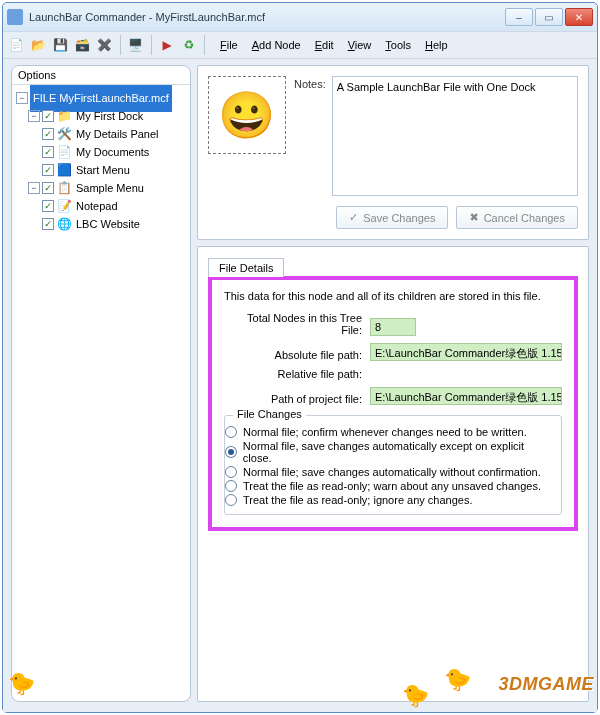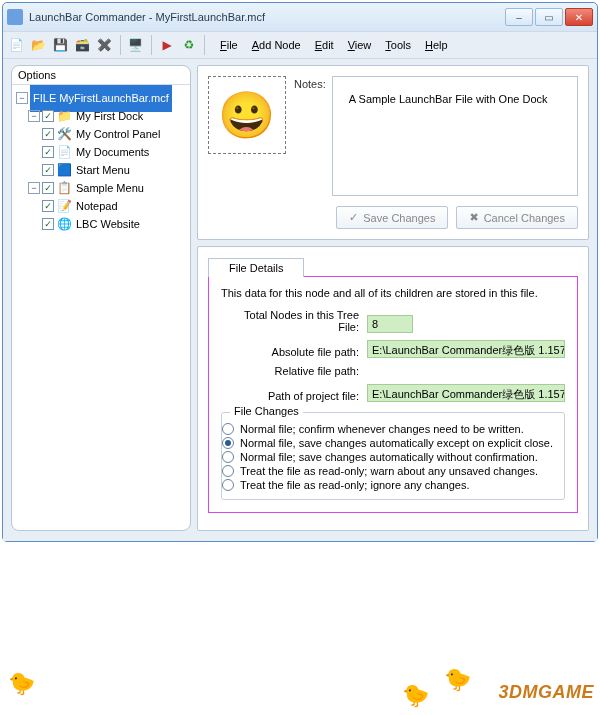--- a/index.html
+++ b/index.html
@@ -1,19 +1,19 @@
 <!DOCTYPE html>
 <html><head>
 <meta charset="utf-8">
 <style>
 * { box-sizing: border-box; margin: 0; padding: 0; font-family: "Segoe UI", Tahoma, sans-serif; font-size: 11px; }
 body { background: #fff; width: 600px; height: 715px; overflow: hidden; position: relative; }
 
 
-.window { width: 596px; height: 540px; margin: 2px; border: 1px solid #5b8cc8; border-radius: 5px; background: #e8eff7; display: flex; flex-direction: column; }
+.window { width: 596px; height: 711px; margin: 2px; border: 1px solid #5b8cc8; border-radius: 5px; background: #e8eff7; display: flex; flex-direction: column; }
 .titlebar { height: 28px; background: linear-gradient(#eaf3fb, #d6e6f6); display: flex; align-items: center; padding: 0 4px; border-top-left-radius: 5px; border-top-right-radius: 5px; }
 .titlebar .appicon { width: 16px; height: 16px; background: #6aa0e0; border-radius: 2px; margin-right: 6px; }
 .titlebar .title { flex: 1; color: #2a3a4a; }
 .winbtns { display: flex; gap: 2px; }
 .winbtn { width: 28px; height: 18px; border: 1px solid #9bb9d8; border-radius: 2px; background: linear-gradient(#f5faff,#d9e8f6); display: flex; align-items: center; justify-content: center; font-size: 10px; color: #3b5876; }
 .winbtn.close { background: linear-gradient(#f08a7a,#d64431); border-color: #b53a2a; color: #fff; }
 
 
 .toolbar { height: 28px; background: #e7eef6; border-top: 1px solid #cfd9e5; border-bottom: 1px solid #cfd9e5; display: flex; align-items: center; padding: 0 4px; gap: 2px; }
 .tbtn { width: 20px; height: 20px; border: 1px solid transparent; border-radius: 2px; display: flex; align-items: center; justify-content: center; font-size: 12px; }
@@ -33,42 +33,42 @@
 .node .nicon { width: 16px; height: 16px; margin-right: 3px; display: inline-flex; align-items: center; justify-content: center; font-size: 12px; }
 .node.sel > .label { background: #2a78d6; color: #fff; padding: 8px 3px; }
 .ind1 { padding-left: 14px; } .ind2 { padding-left: 28px; }
 
 .rightpane { flex: 1; display: flex; flex-direction: column; gap: 6px; min-width:0;}
 .topbox { background: #fff; border: 1px solid #b8c6d6; border-radius: 2px; padding: 10px; display: flex; flex-direction: column; }
 .preview-row { display: flex; gap: 8px; }
 .thumb { width: 78px; height: 78px; border: 1px dashed #7a7a7a; display: flex; align-items: center; justify-content: center; font-size: 46px; }
 .notes-col { flex: 1; display: flex; gap: 6px; }
 .notes-col label { padding-top: 2px; color: #333; }
-.notes { flex: 1; height: 120px; border: 1px solid #b8c6d6; padding: 16px; font-size: 11px; resize: none; }
+.notes { flex: 1; height: 120px; border: 1px solid #b8c6d6; padding: 4px; font-size: 11px; resize: none; }
 .saverow { display: flex; justify-content: flex-end; gap: 8px; margin-top: 10px; }
 .btn { border: 1px solid #b8c6d6; background: linear-gradient(#fdfefe,#eef3f8); padding: 4px 12px; border-radius: 2px; color: #888; display: flex; align-items: center; gap: 5px; }
 
 .detailswrap { flex: 1; background: #fff; border: 1px solid #b8c6d6; border-radius: 2px; padding: 10px 10px; min-height:0;}
 .tabrow { display: flex; }
-.tab { border: 1px solid #b8c6d6; border-bottom: none; padding: 3px 20px; background: #fff; position: relative; top: 1px; }
-.detailsbody { border: 1px solid #d946ef; padding: 10px 12px 12px 12px; }
+.tab { border: 1px solid #b8c6d6; border-bottom: none; padding: 3px 10px; background: #fff; position: relative; top: 1px; }
+.detailsbody { border: 4px solid #d946ef; padding: 10px 12px 12px 12px; }
 .desc { margin-bottom: 10px; }
 .frow { display: flex; align-items: flex-end; margin-bottom: 7px; gap: 4px; }
 .frow .flabel { width: 142px; text-align: right; padding-right: 4px; }
 .gfield { flex: 1; background: #d0eec4; border: 1px solid #a7cc9a; padding: 2px 4px; height: 18px; overflow: hidden; white-space: nowrap; }
 .small { width: 46px; flex: none; }
 
 .group { border: 1px solid #c6d0da; border-radius: 3px; padding: 8px 10px 6px 0; margin-top: 10px; position: relative; }
 .group .glabel { position: absolute; top: -8px; left: 8px; background: #fff; padding: 0 4px; }
 .radio-row { display: flex; align-items: center; gap: 6px; margin: 2px 0; }
 .radio { width: 12px; height: 12px; border: 1px solid #6a82a0; border-radius: 50%; display: inline-flex; align-items: center; justify-content: center; }
 .radio.sel::after { content: ""; width: 6px; height: 6px; background: #2a5a9a; border-radius: 50%; }
 
 
-.wm { position: absolute; right: 6px; bottom: 12px; font-size: 18px; font-weight: bold; font-style: italic; color: #cc7a1a; text-shadow: 1px 1px 0 #fff; letter-spacing: 0.5px; pointer-events:none;}
+.wm { position: absolute; right: 6px; bottom: 20px; font-size: 18px; font-weight: bold; font-style: italic; color: #cc7a1a; text-shadow: 1px 1px 0 #fff; letter-spacing: 0.5px; pointer-events:none;}
 .duck { position:absolute; font-size:22px; pointer-events:none;}
 </style>
 </head>
 <body>
 
 <div class="window">
   <div class="titlebar">
     <div class="appicon"></div>
     <div class="title">LaunchBar Commander - MyFirstLaunchBar.mcf</div>
     <div class="winbtns">
@@ -110,21 +110,21 @@
         </div>
         <div class="node ind1">
           <span class="twist">−</span>
           <span class="chk">✓</span>
           <span class="nicon">📁</span>
           <span class="label">My First Dock</span>
         </div>
         <div class="node ind2">
           <span class="chk">✓</span>
           <span class="nicon">🛠️</span>
-          <span class="label">My Control Panel</span>
+          <span class="label">My Details Panel</span>
         </div>
         <div class="node ind2">
           <span class="chk">✓</span>
           <span class="nicon">📄</span>
           <span class="label">My Documents</span>
         </div>
         <div class="node ind2">
           <span class="chk">✓</span>
           <span class="nicon">🟦</span>
           <span class="label">Start Menu</span>

